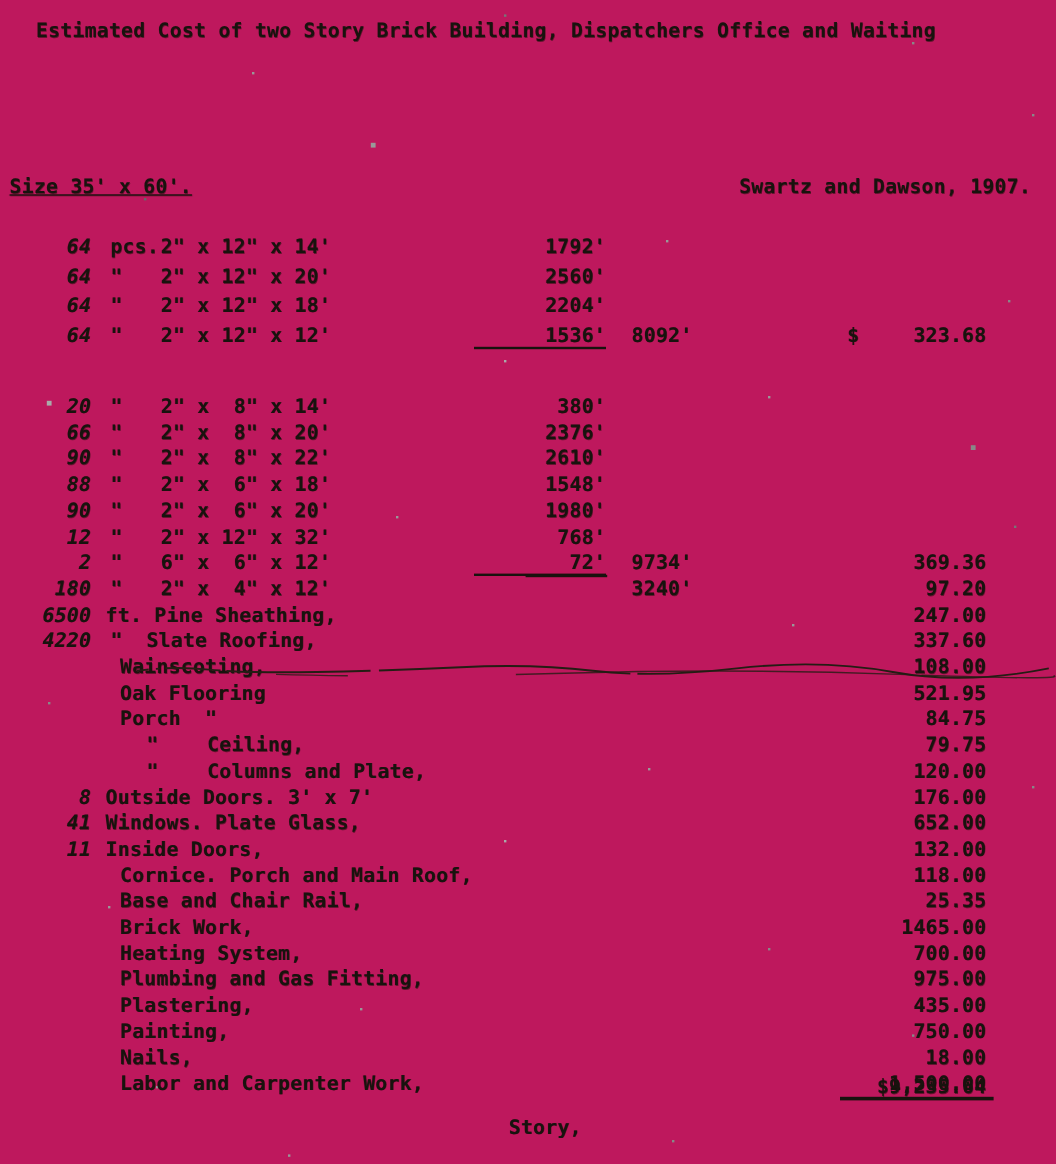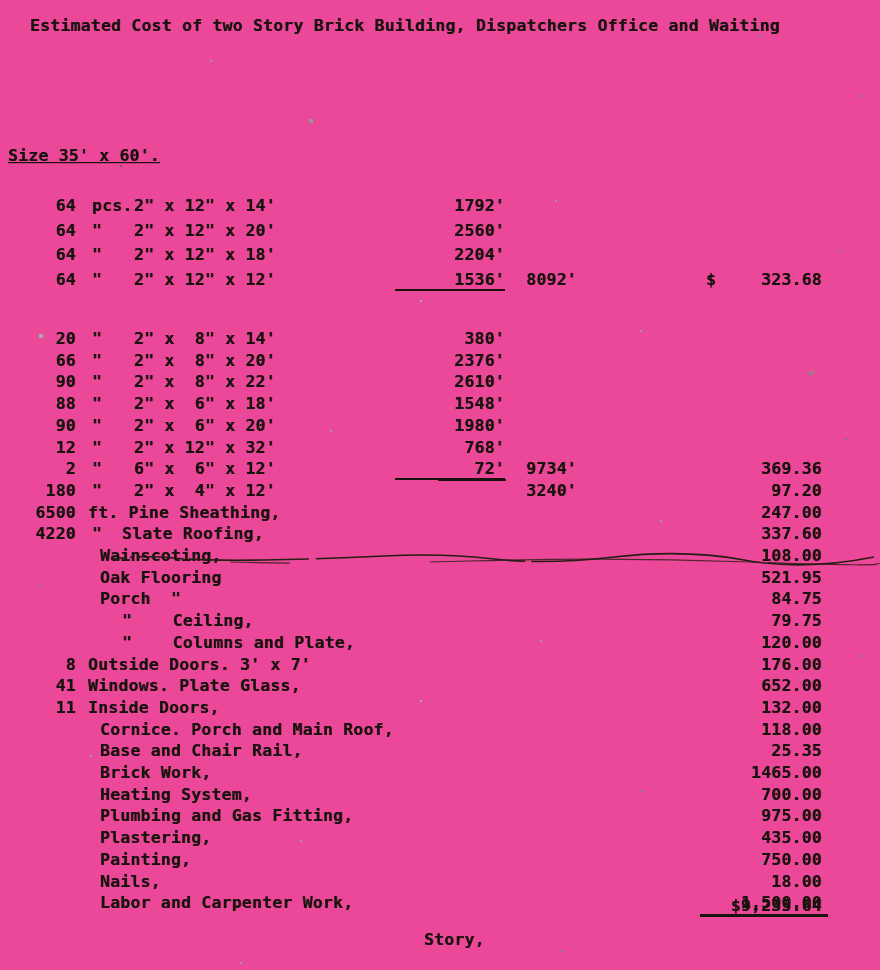--- a/index.html
+++ b/index.html
@@ -1,33 +1,33 @@
 <!DOCTYPE html>
 <html><head>
 <meta charset="utf-8">
 <style>
   html,body{margin:0;padding:0;}
   .page{
     position:relative; width:880px; height:970px;
-    background:#ec4899; overflow:hidden;
+    background:#be185d; overflow:hidden;
     font-family:"DejaVu Sans Mono","Liberation Mono",monospace;
     font-weight:700; font-size:16.5px; color:#18130e;
   }
   .page *{position:absolute; white-space:pre;}
   .ink{
     text-shadow:0.4px 0.4px 0 rgba(25,18,10,0.55), -0.3px 0 0 rgba(25,18,10,0.22);
     letter-spacing:0.2px;
   }
   .t1{left:30px; top:16px;}
   .t2{left:148px; top:58px;}
   .size-note{left:8px; top:146px;text-decoration:underline;}
   .attribution{left:616px; top:146px;}
   .row{left:0; width:880px; height:22px;}
   .row span{position:absolute; top:0;}
-  .qty{left:16px; width:60px; text-align:right;}
+  .qty{left:16px; width:60px; text-align:right;font-style:italic;}
   .unit{left:92px;text-align:center;}
   .feet{left:395px; width:110px; text-align:right;}
   .feet.u{border-bottom:2px solid #18130e;}
   .feet2{left:495px; width:82px; text-align:right;}
   .dollar{left:706px;}
   .amount{left:694px; width:128px; text-align:right;}
   .rule{position:absolute; background:#18130e; height:2px;}
   .total-label{left:424px; top:930px;}
   .total-amount{left:694px; top:896px; width:128px; text-align:right;}
   .scratch{left:100px; top:546px; pointer-events:none;}
@@ -40,20 +40,21 @@
     300px 840px 0 #999, 760px 862px 0 #888, 130px 905px 0 #999, 560px 950px 0 #888,
     240px 962px 0 #999, 40px 335px 0 1px #aaa, 210px 60px 0 #999;}
 </style>
 </head>
 <body>
 
 <div class="page">
   <div class="noise"></div>
   <div class="t1 ink">Estimated Cost of two Story Brick Building, Dispatchers Office and Waiting</div>
   <div class="size-note ink">Size 35' x 60'.</div>
+  <div class="attribution ink">Swartz and Dawson, 1907.</div>
 
   <div id="rows"><div class="row" style="top: 196px;"><span class="qty ink">64</span><span class="unit ink">pcs.</span><span class="desc ink" style="left: 134px;">2" x 12" x 14'</span><span class="feet ink">1792'</span></div><div class="row" style="top: 220.5px;"><span class="qty ink">64</span><span class="unit ink">"</span><span class="desc ink" style="left: 134px;">2" x 12" x 20'</span><span class="feet ink">2560'</span></div><div class="row" style="top: 245px;"><span class="qty ink">64</span><span class="unit ink">"</span><span class="desc ink" style="left: 134px;">2" x 12" x 18'</span><span class="feet ink">2204'</span></div><div class="row" style="top: 269.5px;"><span class="qty ink">64</span><span class="unit ink">"</span><span class="desc ink" style="left: 134px;">2" x 12" x 12'</span><span class="feet u ink">1536'</span><span class="feet2 ink">8092'</span><span class="dollar ink">$</span><span class="amount ink">323.68</span></div><div class="row" style="top: 329px;"><span class="qty ink">20</span><span class="unit ink">"</span><span class="desc ink" style="left: 134px;">2" x  8" x 14'</span><span class="feet ink">380'</span></div><div class="row" style="top: 350.7px;"><span class="qty ink">66</span><span class="unit ink">"</span><span class="desc ink" style="left: 134px;">2" x  8" x 20'</span><span class="feet ink">2376'</span></div><div class="row" style="top: 372.4px;"><span class="qty ink">90</span><span class="unit ink">"</span><span class="desc ink" style="left: 134px;">2" x  8" x 22'</span><span class="feet ink">2610'</span></div><div class="row" style="top: 394.1px;"><span class="qty ink">88</span><span class="unit ink">"</span><span class="desc ink" style="left: 134px;">2" x  6" x 18'</span><span class="feet ink">1548'</span></div><div class="row" style="top: 415.8px;"><span class="qty ink">90</span><span class="unit ink">"</span><span class="desc ink" style="left: 134px;">2" x  6" x 20'</span><span class="feet ink">1980'</span></div><div class="row" style="top: 437.5px;"><span class="qty ink">12</span><span class="unit ink">"</span><span class="desc ink" style="left: 134px;">2" x 12" x 32'</span><span class="feet ink">768'</span></div><div class="row" style="top: 459.2px;"><span class="qty ink">2</span><span class="unit ink">"</span><span class="desc ink" style="left: 134px;">6" x  6" x 12'</span><span class="feet u ink">72'</span><span class="feet2 ink">9734'</span><span class="amount ink">369.36</span></div><div class="rule" style="left: 438px; width: 68px; top: 479.2px;"></div><div class="row" style="top: 480.9px;"><span class="qty ink">180</span><span class="unit ink">"</span><span class="desc ink" style="left: 134px;">2" x  4" x 12'</span><span class="feet2 ink">3240'</span><span class="amount ink">97.20</span></div><div class="row" style="top: 502.6px;"><span class="qty ink">6500</span><span class="desc ink" style="left: 88px;">ft. Pine Sheathing,</span><span class="amount ink">247.00</span></div><div class="row" style="top: 524.3px;"><span class="qty ink">4220</span><span class="unit ink">"</span><span class="desc ink" style="left: 122px;">Slate Roofing,</span><span class="amount ink">337.60</span></div><div class="row" style="top: 546px;"><span class="desc ink" style="left: 100px;">Wainscoting,</span><span class="amount ink">108.00</span></div><div class="row" style="top: 567.7px;"><span class="desc ink" style="left: 100px;">Oak Flooring</span><span class="amount ink">521.95</span></div><div class="row" style="top: 589.4px;"><span class="desc ink" style="left: 100px;">Porch  "</span><span class="amount ink">84.75</span></div><div class="row" style="top: 611.1px;"><span class="desc ink" style="left: 122px;">"    Ceiling,</span><span class="amount ink">79.75</span></div><div class="row" style="top: 632.8px;"><span class="desc ink" style="left: 122px;">"    Columns and Plate,</span><span class="amount ink">120.00</span></div><div class="row" style="top: 654.5px;"><span class="qty ink">8</span><span class="desc ink" style="left: 88px;">Outside Doors. 3' x 7'</span><span class="amount ink">176.00</span></div><div class="row" style="top: 676.2px;"><span class="qty ink">41</span><span class="desc ink" style="left: 88px;">Windows. Plate Glass,</span><span class="amount ink">652.00</span></div><div class="row" style="top: 697.9px;"><span class="qty ink">11</span><span class="desc ink" style="left: 88px;">Inside Doors,</span><span class="amount ink">132.00</span></div><div class="row" style="top: 719.6px;"><span class="desc ink" style="left: 100px;">Cornice. Porch and Main Roof,</span><span class="amount ink">118.00</span></div><div class="row" style="top: 741.3px;"><span class="desc ink" style="left: 100px;">Base and Chair Rail,</span><span class="amount ink">25.35</span></div><div class="row" style="top: 763px;"><span class="desc ink" style="left: 100px;">Brick Work,</span><span class="amount ink">1465.00</span></div><div class="row" style="top: 784.7px;"><span class="desc ink" style="left: 100px;">Heating System,</span><span class="amount ink">700.00</span></div><div class="row" style="top: 806.4px;"><span class="desc ink" style="left: 100px;">Plumbing and Gas Fitting,</span><span class="amount ink">975.00</span></div><div class="row" style="top: 828.1px;"><span class="desc ink" style="left: 100px;">Plastering,</span><span class="amount ink">435.00</span></div><div class="row" style="top: 849.8px;"><span class="desc ink" style="left: 100px;">Painting,</span><span class="amount ink">750.00</span></div><div class="row" style="top: 871.5px;"><span class="desc ink" style="left: 100px;">Nails,</span><span class="amount ink">18.00</span></div><div class="row" style="top: 893.2px;"><span class="desc ink" style="left: 100px;">Labor and Carpenter Work,</span><span class="amount ink">1,500.00</span></div><div class="rule" style="left: 700px; width: 128px; top: 914.2px; height: 2.5px;"></div></div>
 
   <svg class="scratch" width="780" height="24" viewBox="0 0 780 24">
     <path d="M 14 13 q 30 -4 60 -1 t 90 2 t 120 -4 t 110 3 t 120 -2 t 130 3 t 130 -3" fill="none" stroke="#241d14" stroke-width="1.6" stroke-dasharray="10 6 3 5 46 5 120 7 210 6 400"></path>
     <path d="M 130 16 q 100 3 240 -1 t 280 1 t 128 1" fill="none" stroke="#241d14" stroke-width="1.2" stroke-dasharray="60 140 330 8 240" opacity="0.8"></path>
   </svg>
 
   <div class="total-label ink">Story,</div>
   <div class="total-amount ink">$9,235.64</div>

